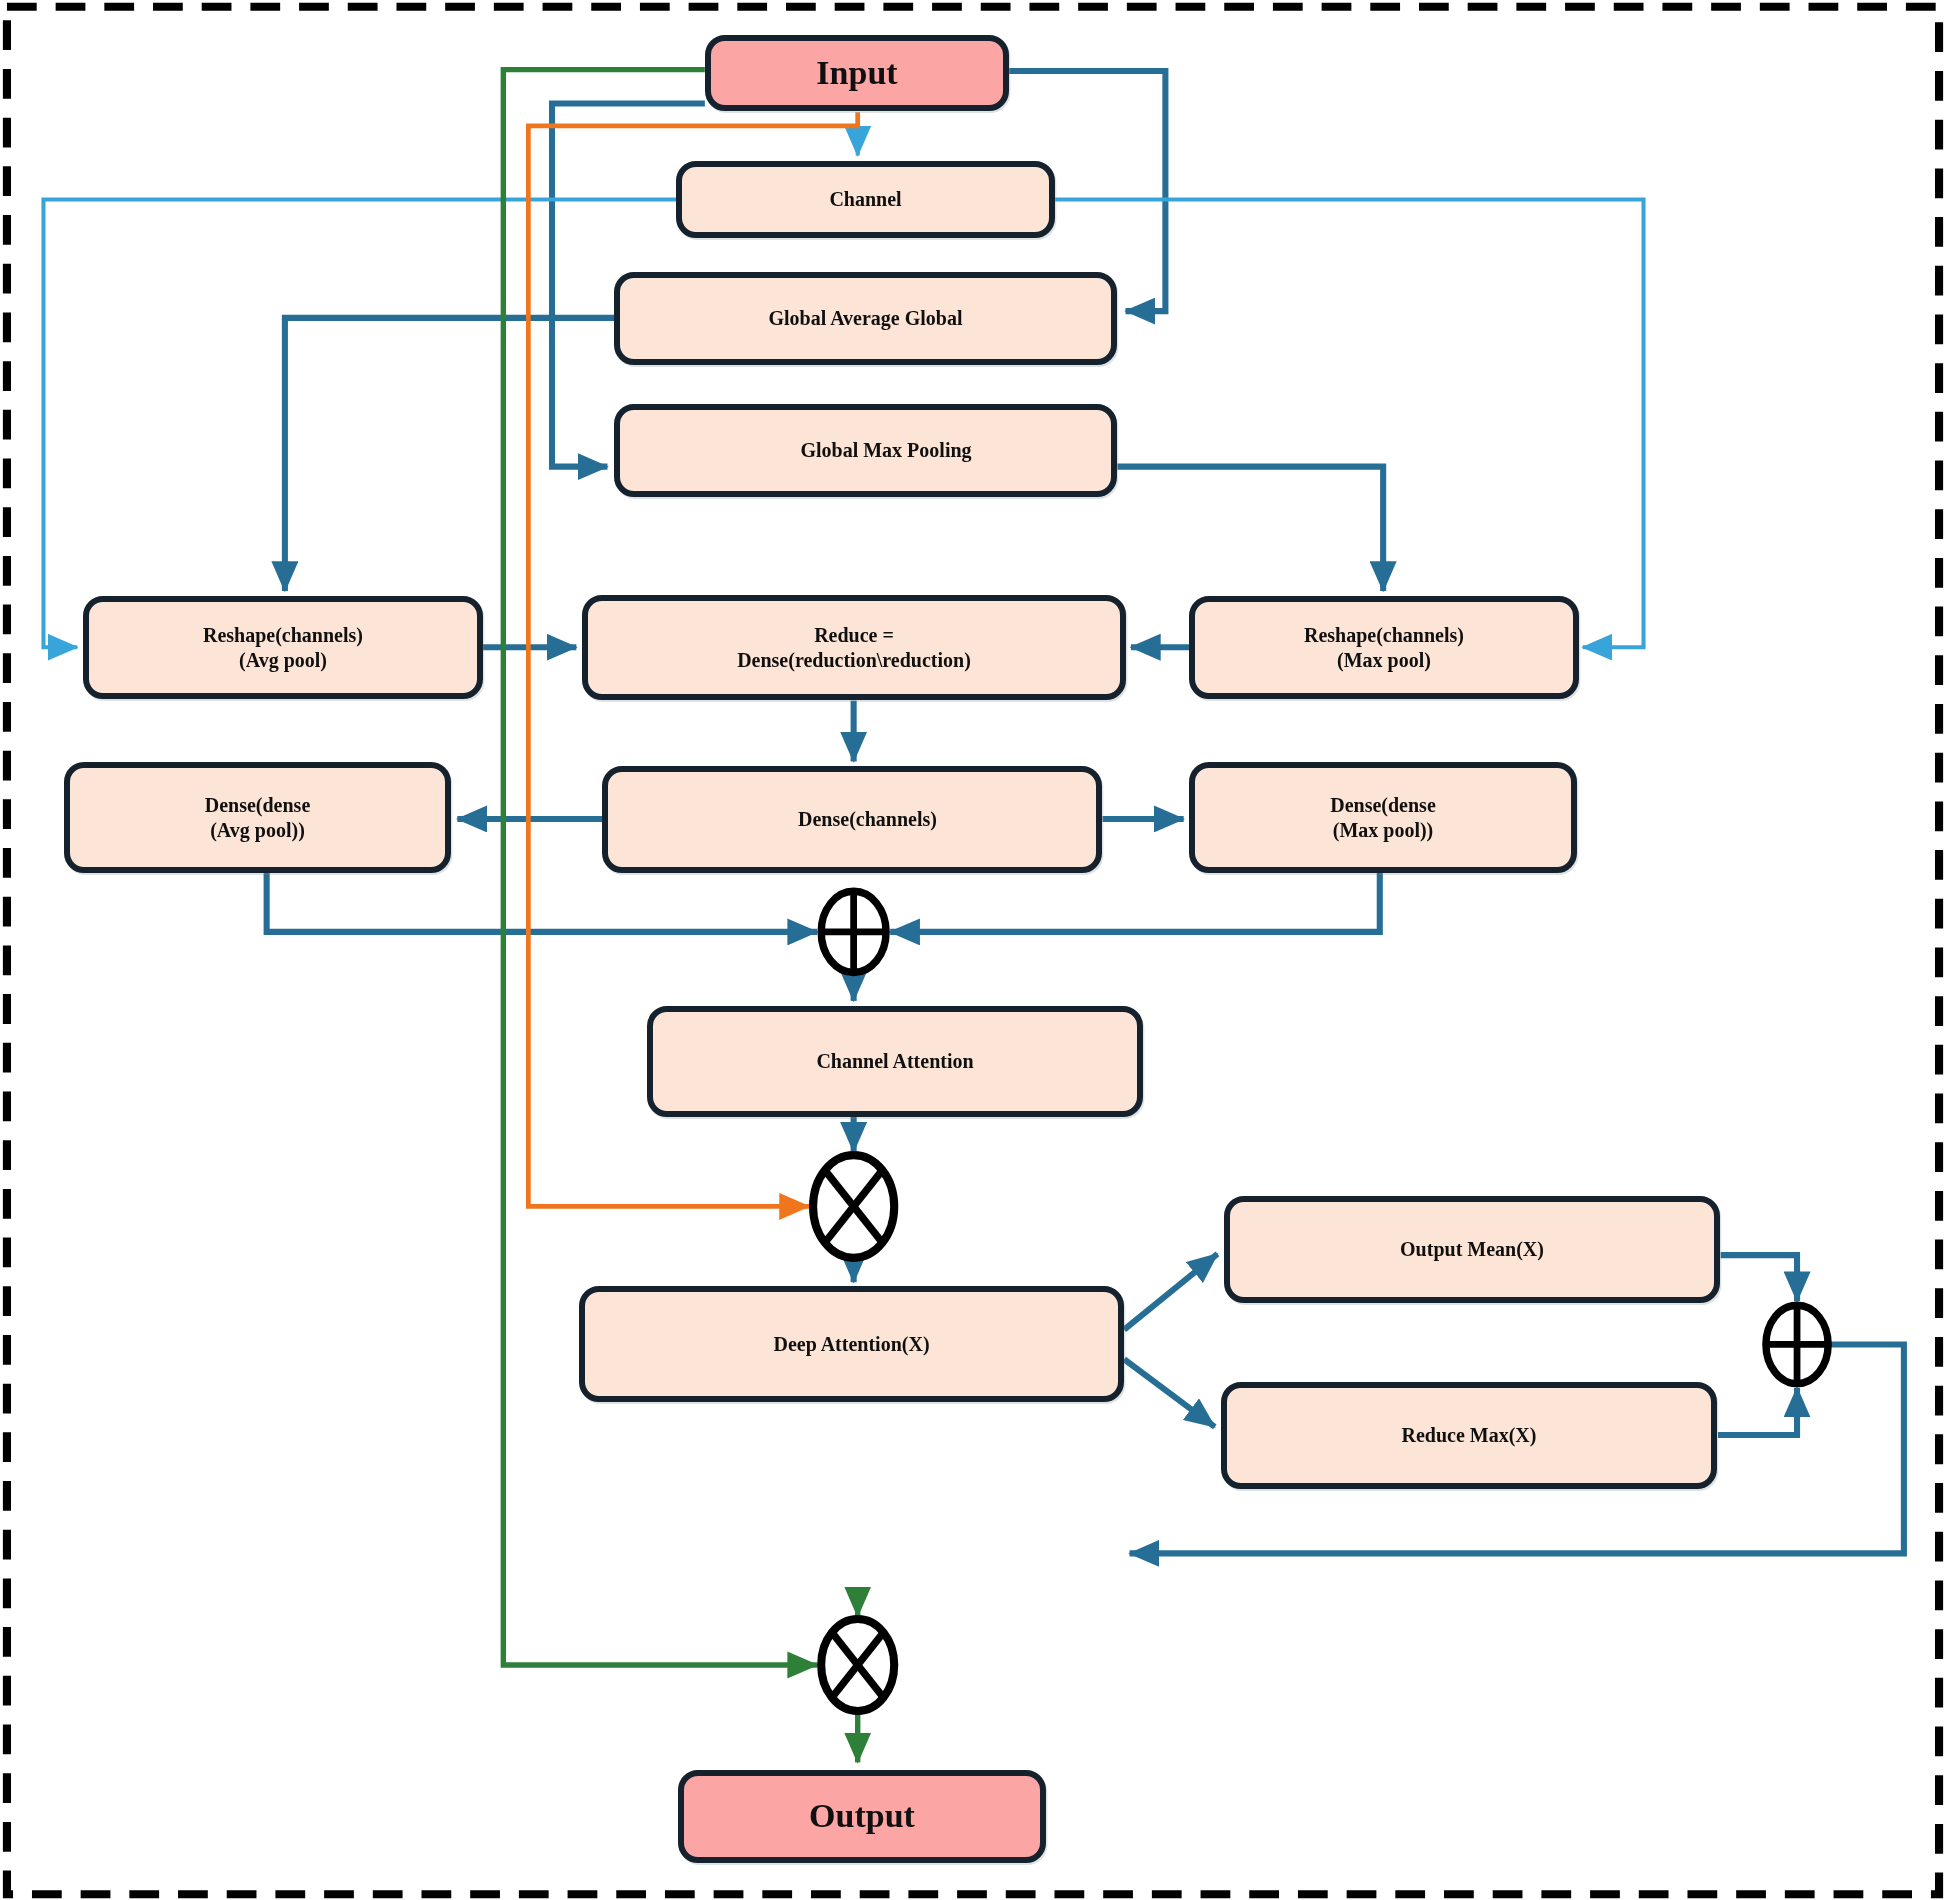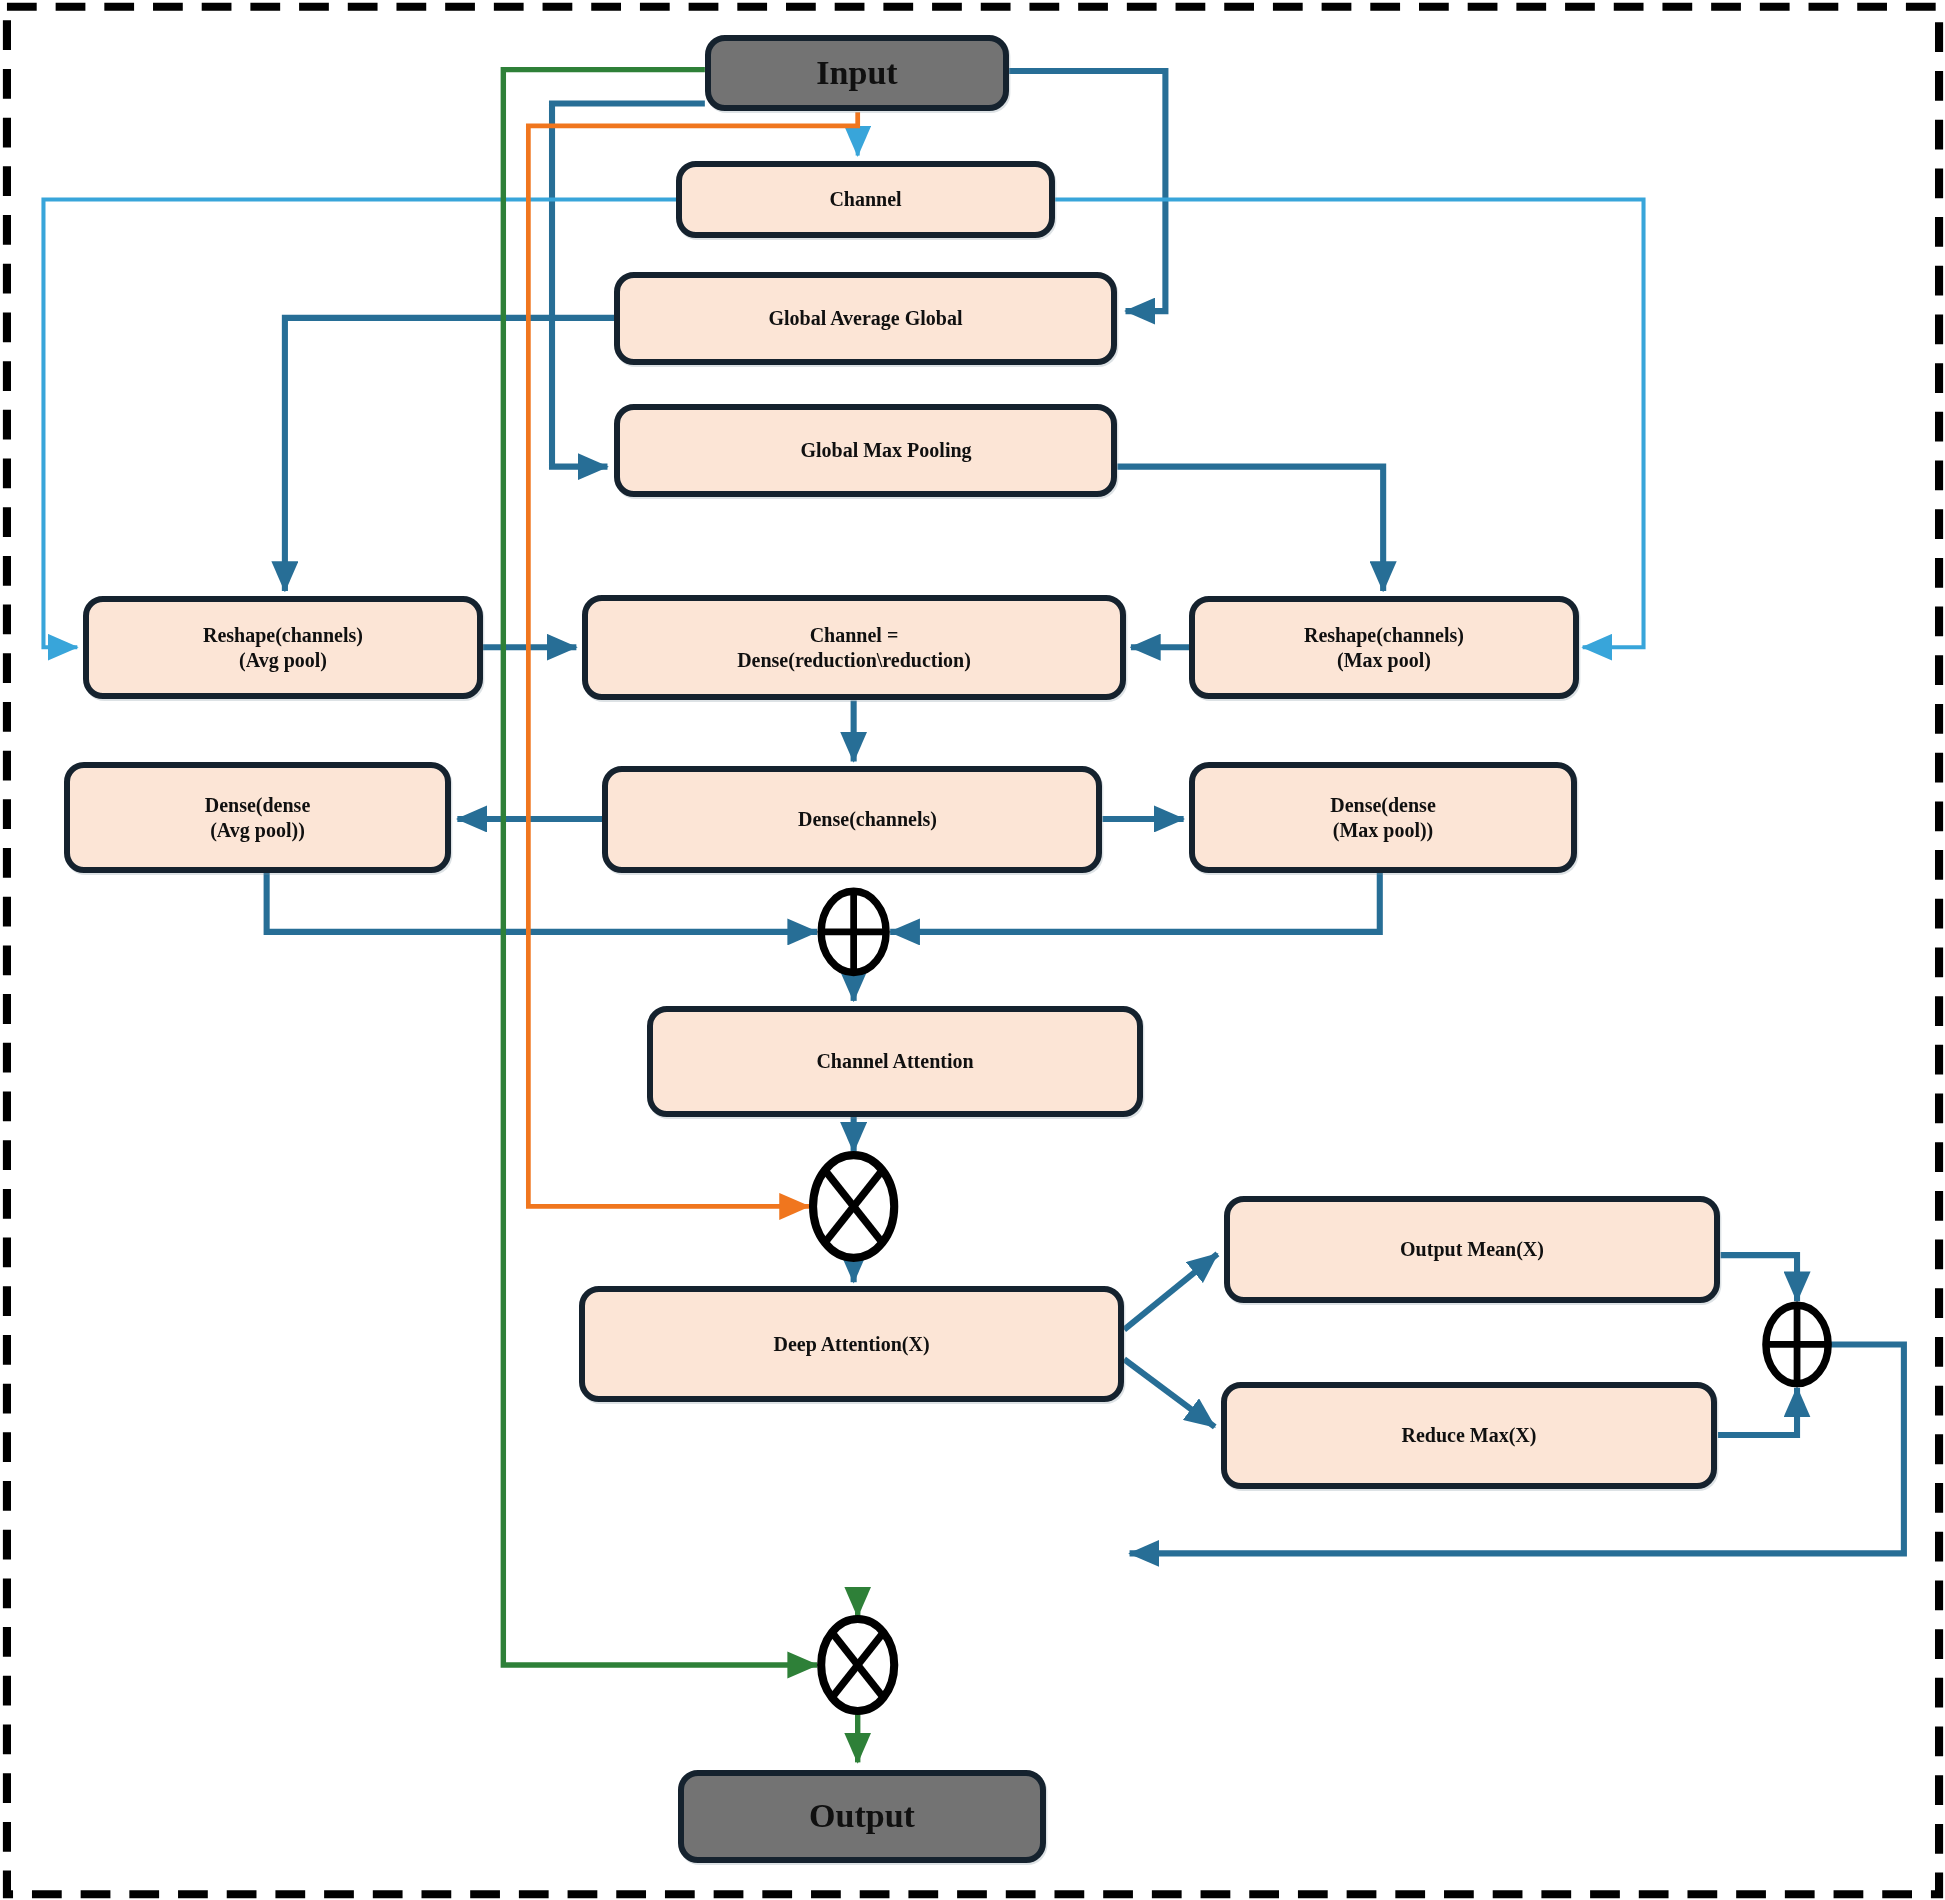--- a/index.html
+++ b/index.html
@@ -27,21 +27,21 @@
     align-items: center;
     justify-content: center;
     text-align: center;
     font-weight: 700;
     font-size: 20px;
     line-height: 1.25;
     color: #101010;
     box-shadow: 1.4px 2px 0 rgba(120,140,150,0.25);
   }
   .node.terminal {
-    background: #737373;
+    background: #fca5a5;
     font-size: 34px;
   }
   .node span { display: block; }
 </style>
 </head>
 <body>
 
 <div class="canvas">
 
   <svg class="wires" viewBox="0 0 2877 2811">
@@ -139,21 +139,21 @@
   </div>
   <div class="node" style="left:614px; top:404px; width:503px; height:93px;padding-left:41px;">
     <span>Global Max Pooling</span>
   </div>
 
   <div class="node" style="left:83px; top:596px; width:400px; height:103px;">
     <span>Reshape(channels)</span>
     <span>(Avg pool)</span>
   </div>
   <div class="node" style="left:582px; top:595px; width:544px; height:105px;">
-    <span>Channel =</span>
+    <span>Reduce =</span>
     <span>Dense(reduction\reduction)</span>
   </div>
   <div class="node" style="left:1189px; top:596px; width:390px; height:103px;">
     <span>Reshape(channels)</span>
     <span>(Max pool)</span>
   </div>
 
   <div class="node" style="left:64px; top:762px; width:387px; height:111px;">
     <span>Dense(dense</span>
     <span>(Avg pool))</span>

